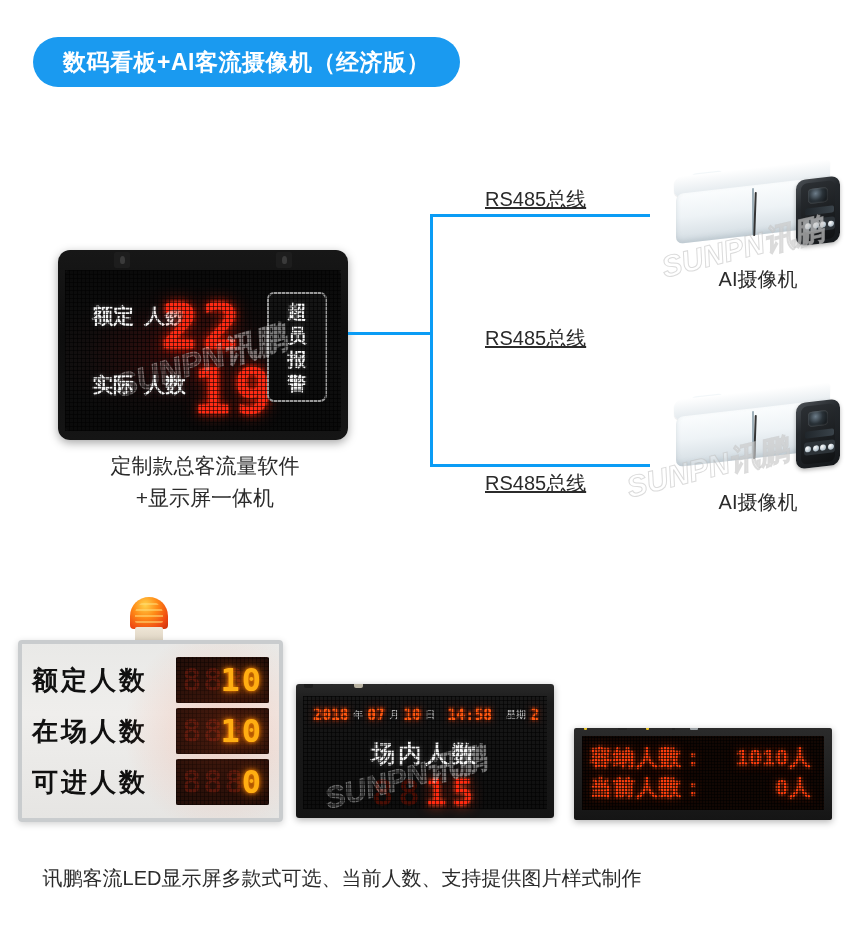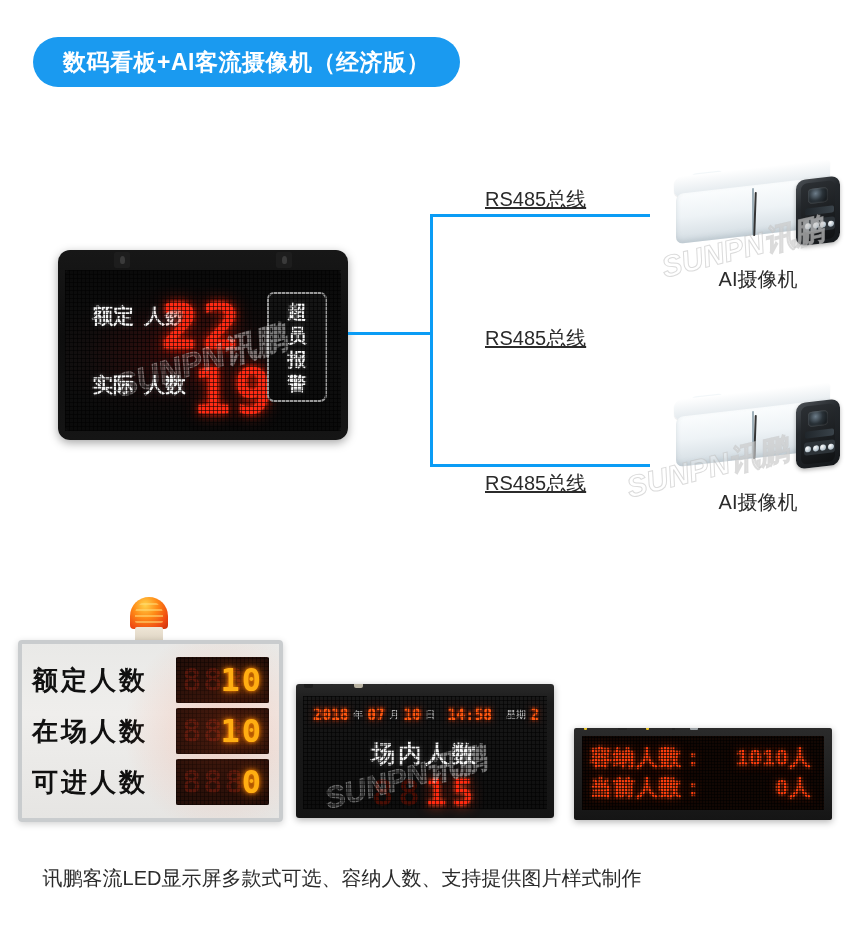--- a/index.html
+++ b/index.html
@@ -377,20 +377,24 @@
         <span>报</span>
         <span>警</span>
       </div>
 
       <div class="wm wm-dark" style="left:48px; top:70px; font-size:32px; transform:rotate(-17deg);">SUNPN讯鹏</div>
 
       <div class="led-dotmask"></div>
     </div>
   </div>
 
+  <div class="caption-main">
+    <div>定制款总客流量软件</div>
+    <div>+显示屏一体机</div>
+  </div>
 
   <div class="wire w-stub"></div>
   <div class="wire w-vert"></div>
   <div class="wire w-top"></div>
   <div class="wire w-bot"></div>
 
   <div class="wire-label wl-top">RS485总线</div>
   <div class="wire-label wl-mid">RS485总线</div>
   <div class="wire-label wl-bot">RS485总线</div>
 
@@ -513,15 +517,15 @@
         <span>1010人</span>
       </div>
       <div class="rline">
         <span>当前人数：</span>
         <span>0人</span>
       </div>
       <div class="rdot"></div>
     </div>
   </div>
 
-  <div class="footer">讯鹏客流LED显示屏多款式可选、容纳人数、支持提供图片样式制作</div>
+  <div class="footer">讯鹏客流LED显示屏多款式可选、当前人数、支持提供图片样式制作</div>
 
 </div>
 
 </body></html>

